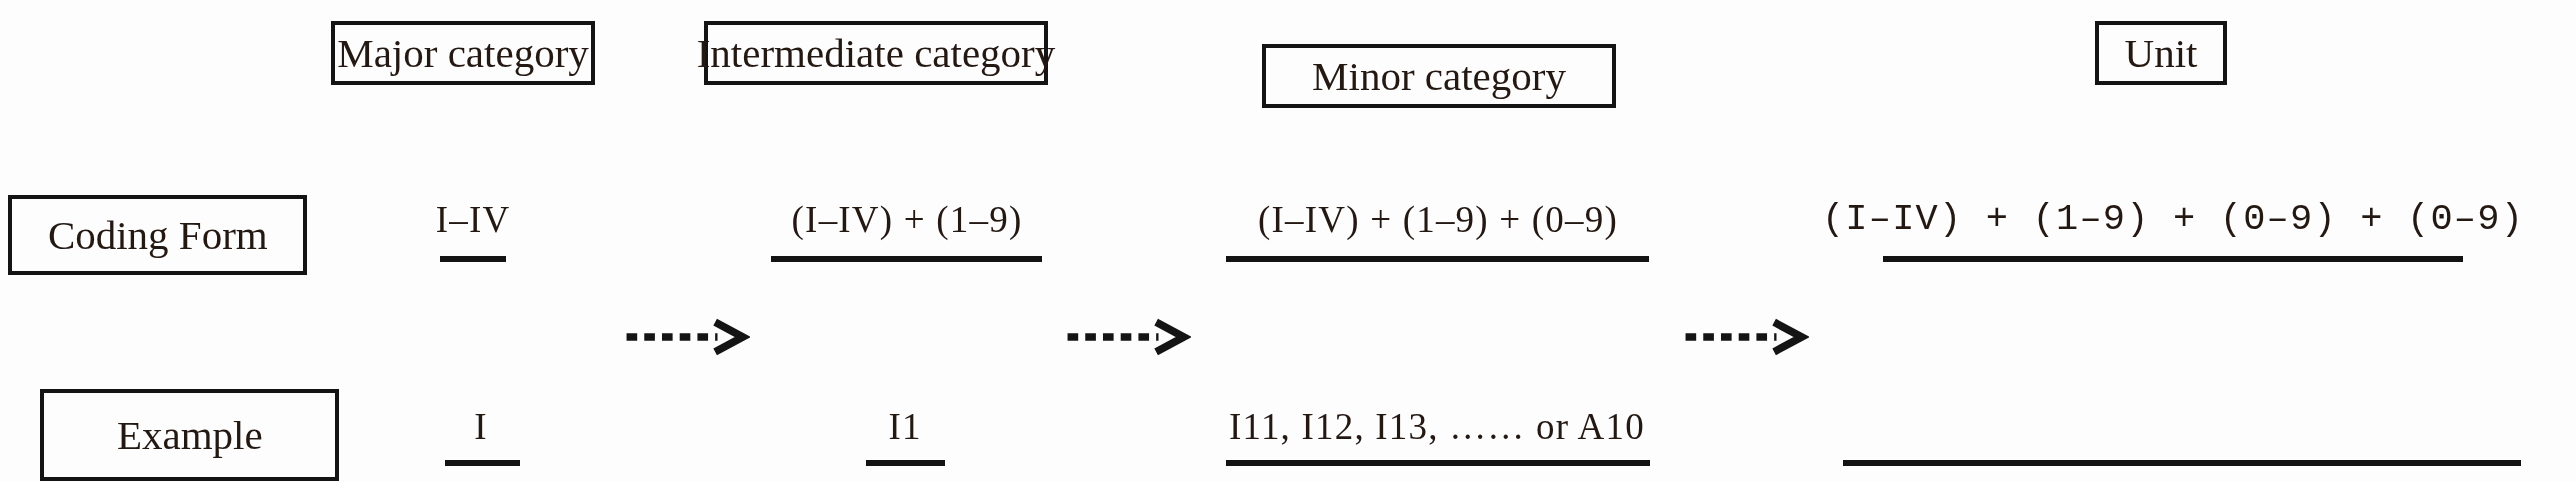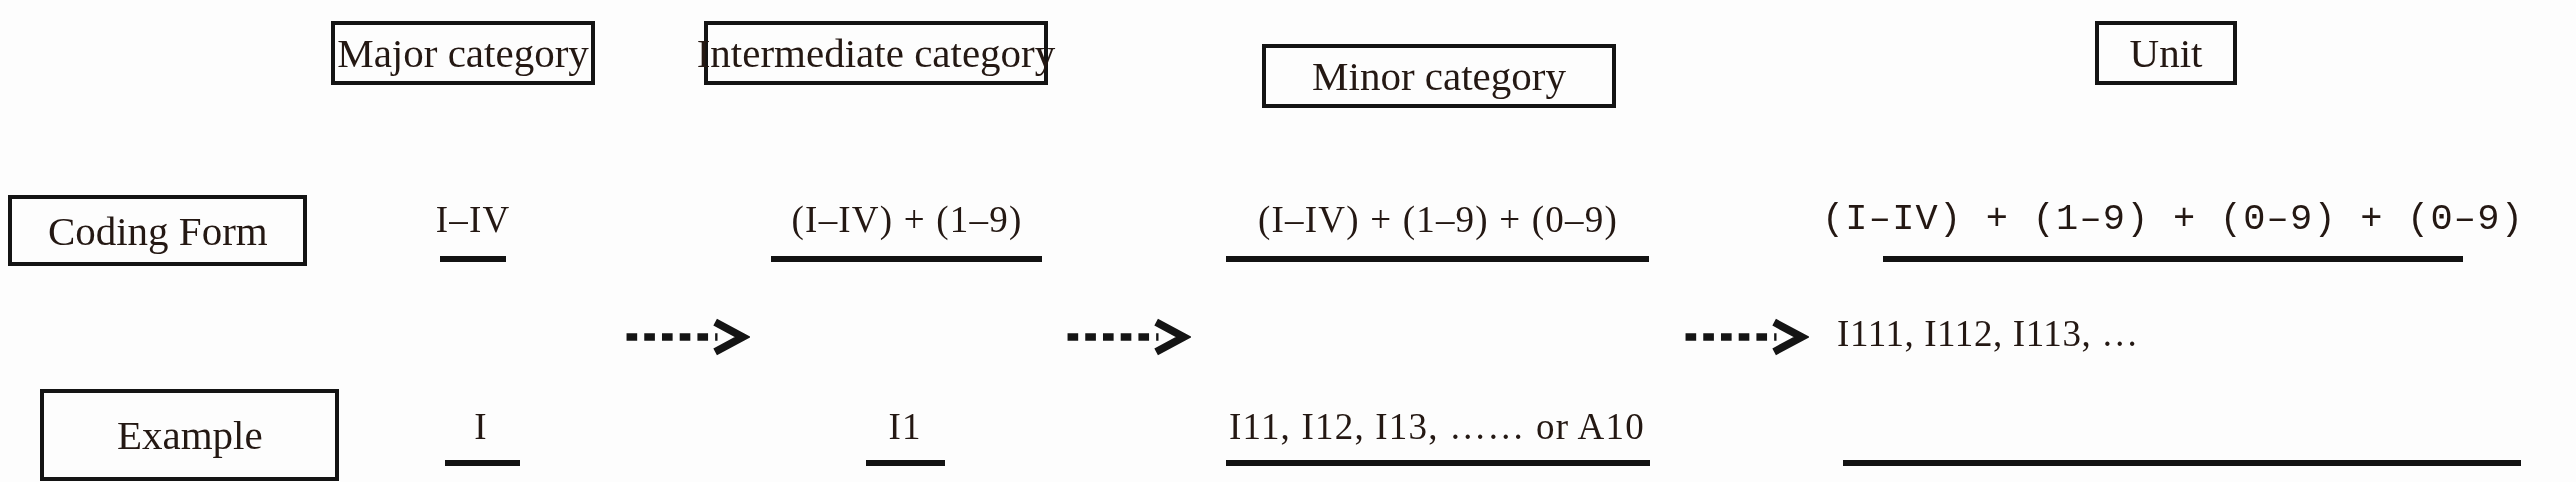--- a/index.html
+++ b/index.html
@@ -71,25 +71,25 @@
 
 <div class="box header-box" style="left:331px;width:264px;">
   <span>Major category</span>
 </div>
 <div class="box header-box" style="left:704px;width:344px;">
   <span>Intermediate category</span>
 </div>
 <div class="box header-box" style="left:1262px;width:354px;margin-top:23px;">
   <span>Minor category</span>
 </div>
-<div class="box header-box" style="left:2095px;width:142px;">
+<div class="box header-box" style="left:2095px;width:132px;">
   <span>Unit</span>
 </div>
 
-<div class="box row-box" style="top:195px;height:71px;">
+<div class="box row-box" style="top:195px;height:80px;">
   <span>Coding Form</span>
 </div>
 <div class="box row-box" style="top:389px;height:92px;margin-left:32px;">
   <span>Example</span>
 </div>
 
 <div class="txt formula centered" style="left:473px;">I–IV</div>
 <div class="uline formula-uline" style="left:440px;width:66px;"></div>
 
 <div class="txt formula centered" style="left:907px;text-align:right;">(I–IV) + (1–9)</div>
@@ -117,16 +117,15 @@
 <div class="txt example-val centered" style="left:481px;">I</div>
 <div class="uline example-uline" style="left:445px;width:75px;"></div>
 
 <div class="txt example-val centered" style="left:905px;">I1</div>
 <div class="uline example-uline" style="left:866px;width:79px;"></div>
 
 <div class="txt example-val centered" style="left:1437px;">I11, I12, I13, …… or A10</div>
 <div class="uline example-uline" style="left:1226px;width:424px;"></div>
 
 <div class="unit-block">
-  <div class="unit-line">I111, I112, I113, …</div>
 </div>
 <div class="uline example-uline" style="left:1843px;width:678px;"></div>
 
 
 </body></html>

